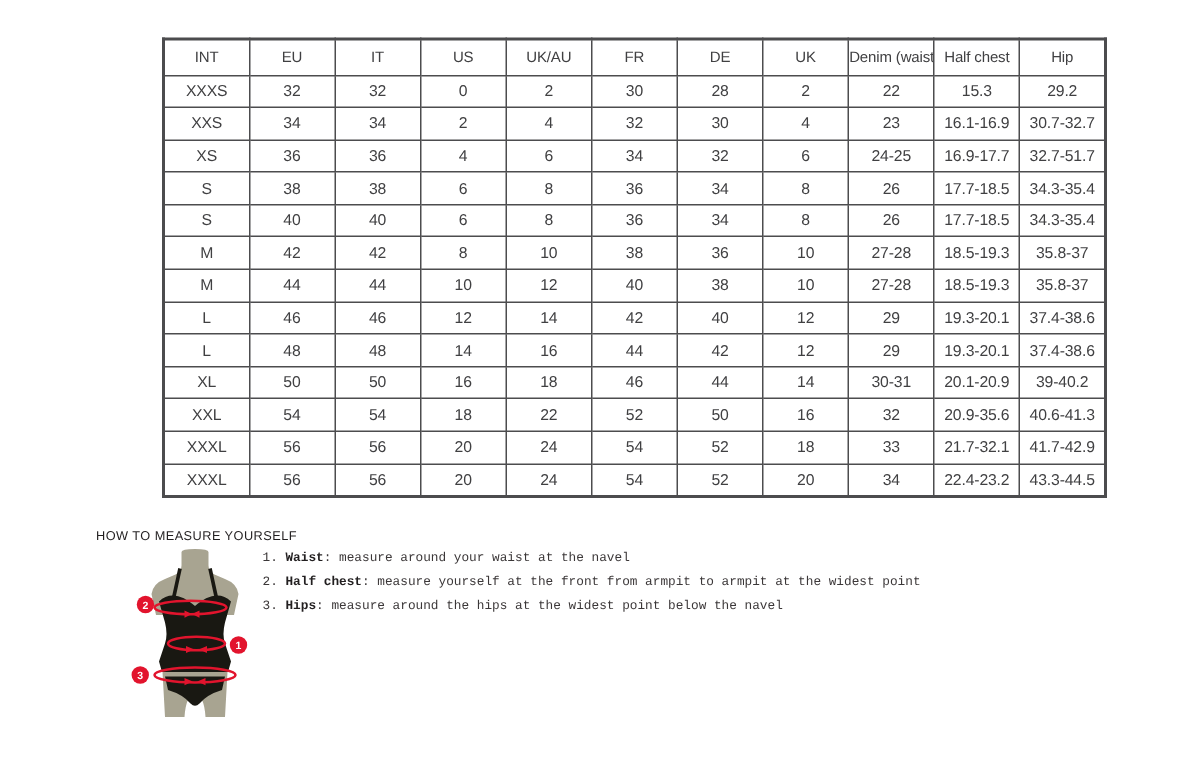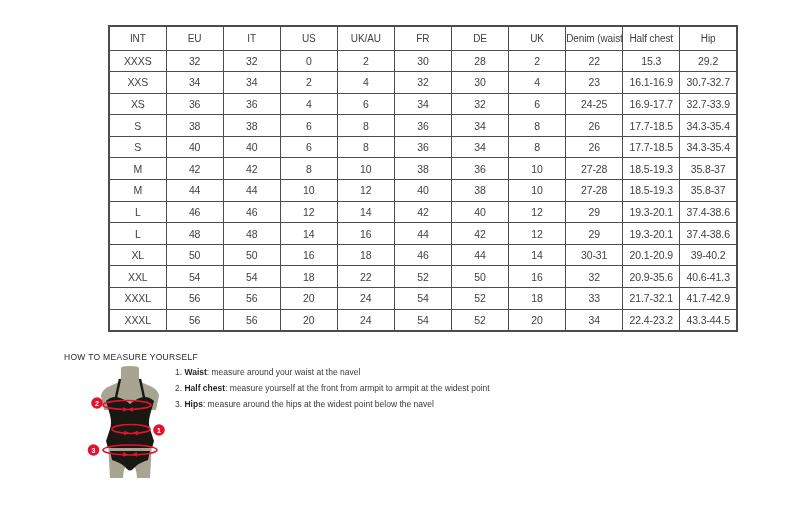--- a/index.html
+++ b/index.html
@@ -53,20 +53,21 @@
   .measure-steps {
     position: absolute;
     left: 175px; top: 368px;
   }
   .step {
     font-size: 8.5px;
     line-height: 9px;
     margin-bottom: 6.8px;
     color: #3b3738;
     white-space: nowrap;
+    font-family: Liberation Mono, monospace;
   }
   .step b { color: #221f20; }
   .badge-num {
     font-family: "Liberation Sans", sans-serif;
     font-size: 7px;
     font-weight: bold;
     fill: #ffffff;
   }
 </style>
 </head>
@@ -120,21 +121,21 @@
           <td>XS</td>
           <td>36</td>
           <td>36</td>
           <td>4</td>
           <td>6</td>
           <td>34</td>
           <td>32</td>
           <td>6</td>
           <td>24-25</td>
           <td>16.9-17.7</td>
-          <td>32.7-33.9</td>
+          <td>32.7-51.7</td>
         </tr>
         <tr>
           <td>S</td>
           <td>38</td>
           <td>38</td>
           <td>6</td>
           <td>8</td>
           <td>36</td>
           <td>34</td>
           <td>8</td>

